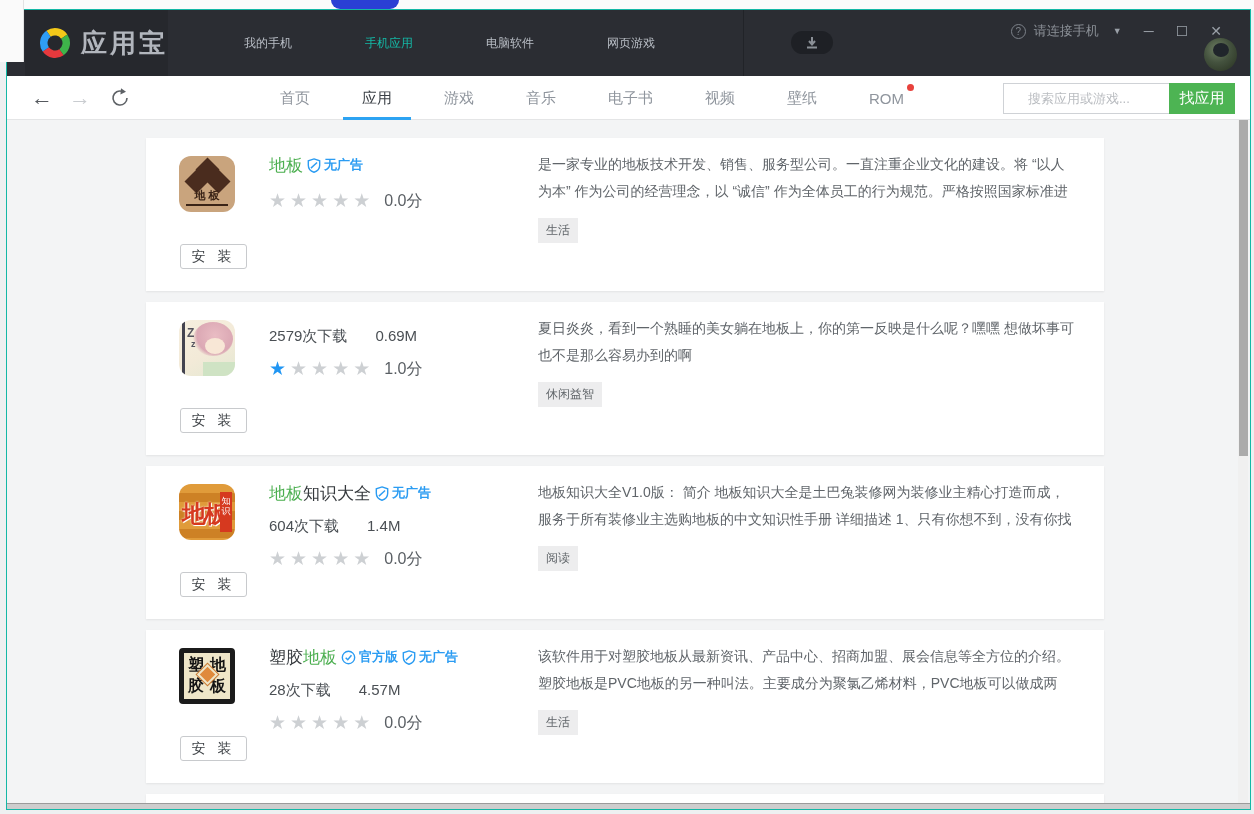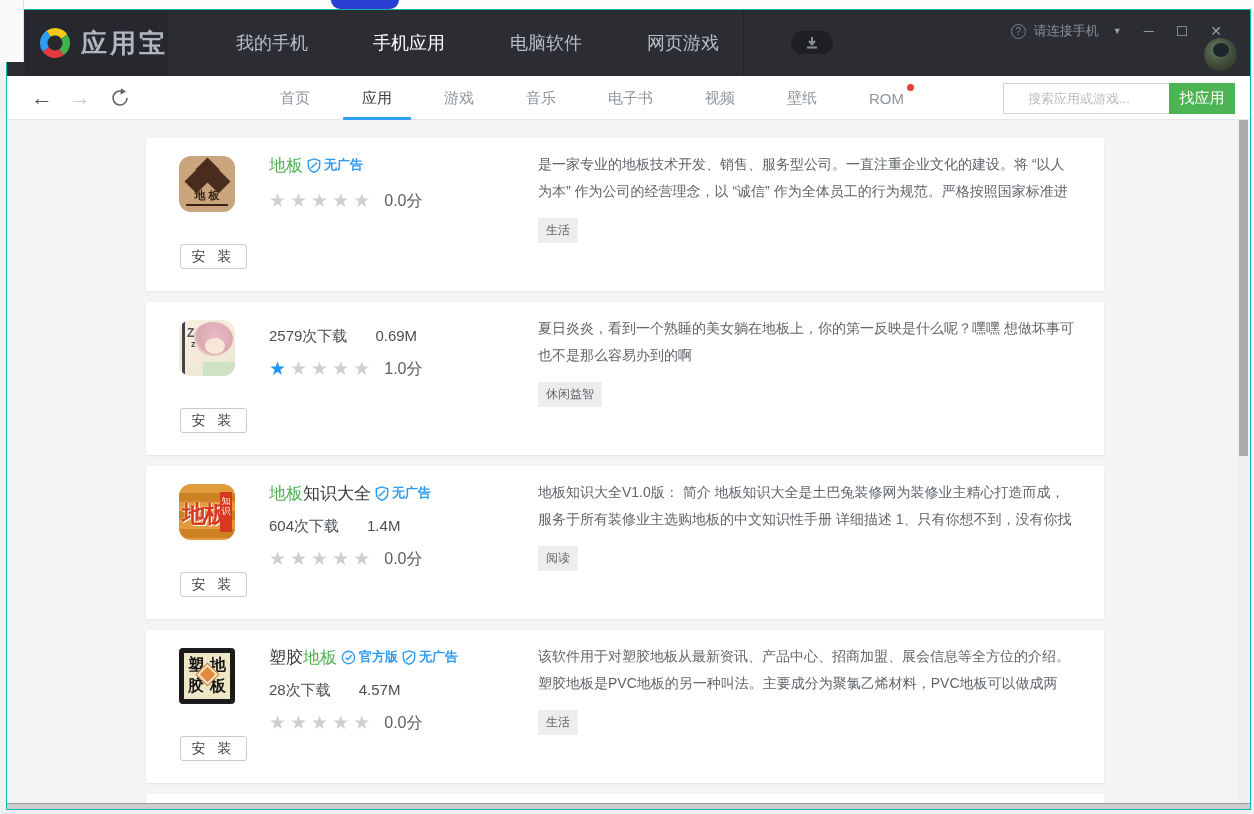--- a/index.html
+++ b/index.html
@@ -16,22 +16,22 @@
   .corner-white { position:absolute; left:0; top:0; width:24px; height:62px; background:#fafafa; border-right:1px solid #e2e2e2; z-index:60; }
 
   
   .window { position:absolute; left:6px; top:9px; width:1245px; height:801px; border:1px solid #14b8a6; background:#f3f4f5; z-index:10; }
 
   
   .titlebar { position:absolute; left:0; top:0; right:0; height:66px; background:#2b2d33; }
   .logo-block { position:absolute; left:18px; top:0; width:143px; height:66px; background:#26282d; display:flex; align-items:center; padding-left:12px; }
   .brand { font-size:26px; font-weight:bold; color:#b2b6bd; letter-spacing:3px; margin-left:8px; }
   .main-nav { position:absolute; left:229px; top:0; height:66px; display:flex; align-items:center; }
-  .main-nav .nav-item { font-size:18px; color:#b9bec6; margin-right:65px; cursor:default; }
-  .main-nav .nav-item.active { color:#ffffff; }
+  .main-nav .nav-item { font-size:12px; color:#b9bec6; margin-right:65px; cursor:default;margin-left:8px; }
+  .main-nav .nav-item.active { color:#14b8a6; }
   .tb-divider { position:absolute; left:736px; top:0; width:1px; height:66px; background:#212328; }
   .download-pill { position:absolute; left:784px; top:21px; width:42px; height:23px; border-radius:12px; background:#1e2025; border:none; display:flex; align-items:center; justify-content:center; }
   .tb-right { position:absolute; right:28px; top:12px; display:flex; align-items:center; color:#8f949c; }
   .help-circle { width:15px; height:15px; border:1px solid #7d828a; border-radius:50%; font-size:10px; line-height:13px; text-align:center; color:#7d828a; margin-right:8px; }
   .connect-hint { font-size:13px; color:#8b9097; margin-right:14px; }
   .caret { font-size:9px; margin-right:22px; color:#9aa0a8; }
   .win-btn { font-size:14px; color:#9aa0a8; margin-left:22px; line-height:14px; }
   .avatar { position:absolute; right:13px; top:28px; width:33px; height:33px; border-radius:50%;
     background:radial-gradient(circle at 40% 35%, #6d7d62 0%, #44523e 45%, #27301f 100%); overflow:hidden; }
   .avatar::after { content:""; position:absolute; left:9px; top:5px; width:16px; height:14px; border-radius:50%; background:#20252b; }

